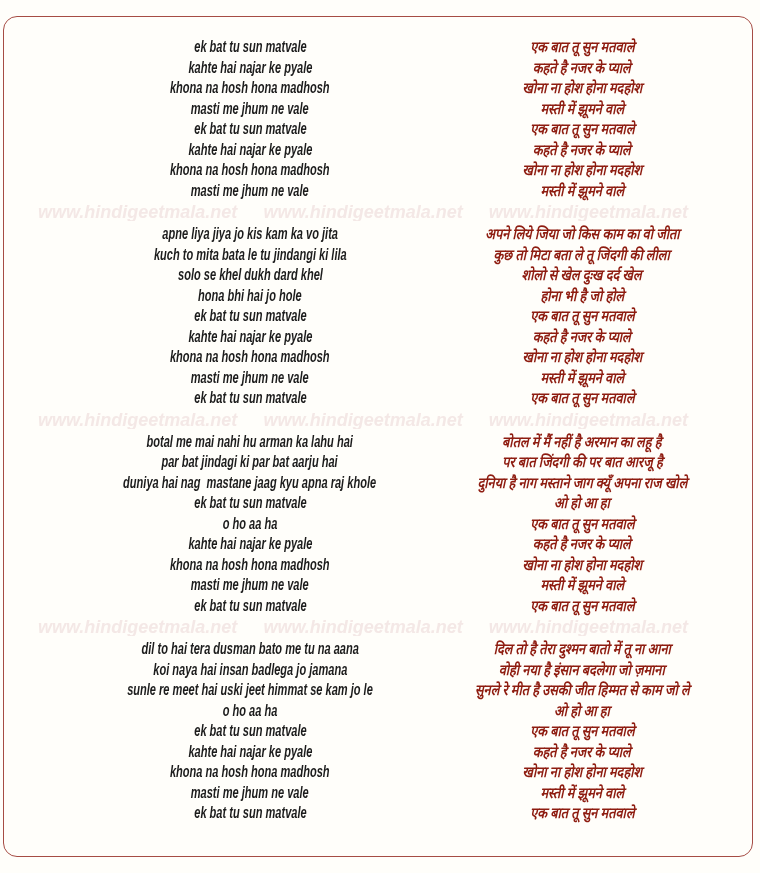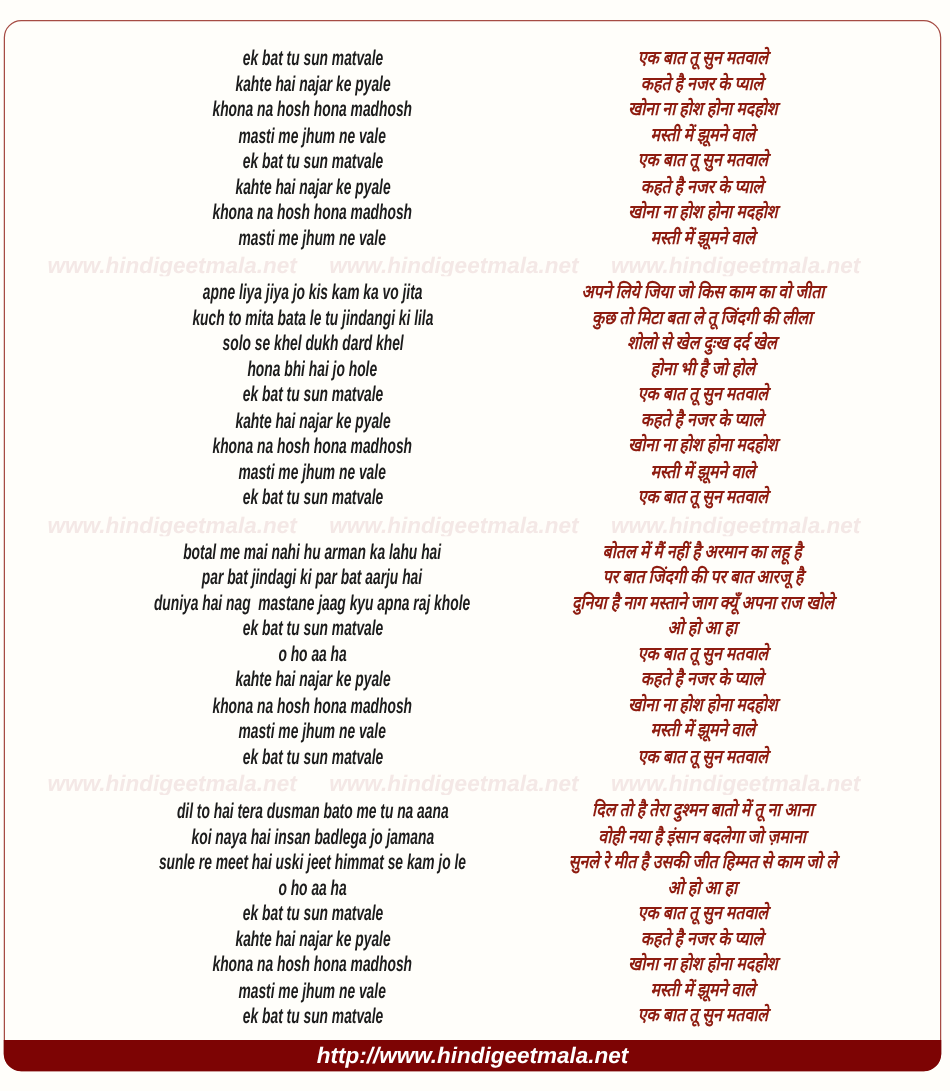--- a/index.html
+++ b/index.html
@@ -12,21 +12,21 @@
   .panel{
     position:absolute;left:3px;top:16px;width:748px;height:839px;
     border:1px solid var(--border,#a64c44);
     border-radius:14px;
     background:transparent;
   }
   .lyrics-area{
     position:absolute;left:0;top:0;right:0;
     padding-top:20px;
   }
-  .stanza{display:flex;align-items:flex-start;}
+  .stanza{display:flex;align-items:flex-start;gap:20px;}
   .col{display:flex;flex-direction:column;align-items:center;}
   .col-roman{width:492px;}
   .col-hindi{width:132px;}
   .lline{
     white-space:pre;
     line-height:20.5px;
     height:20.5px;
   }
   .roman-line{
     font-family:"Liberation Sans",sans-serif;
@@ -180,16 +180,13 @@
           <div class="lline hindi-line">सुनले रे मीत है उसकी जीत हिम्मत से काम जो ले</div>
           <div class="lline hindi-line">ओ हो आ हा</div>
           <div class="lline hindi-line">एक बात तू सुन मतवाले</div>
           <div class="lline hindi-line">कहते है नजर के प्याले</div>
           <div class="lline hindi-line">खोना ना होश होना मदहोश</div>
           <div class="lline hindi-line">मस्ती में झूमने वाले</div>
           <div class="lline hindi-line">एक बात तू सुन मतवाले</div>
         </div>
       </div>
     </div>
-  <div class="footer-bar">
-    <a class="footer-link" href="#">http://www.hindigeetmala.net</a>
-  </div>
 </div>
 
 </body></html>

